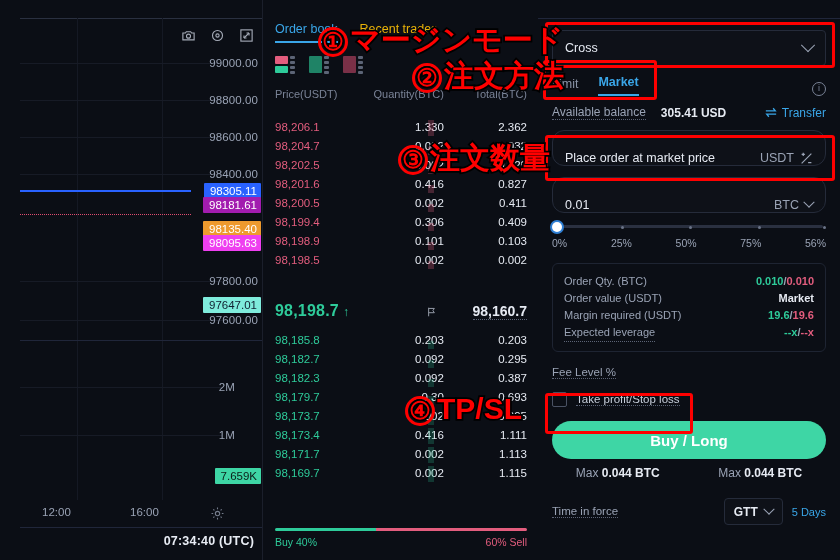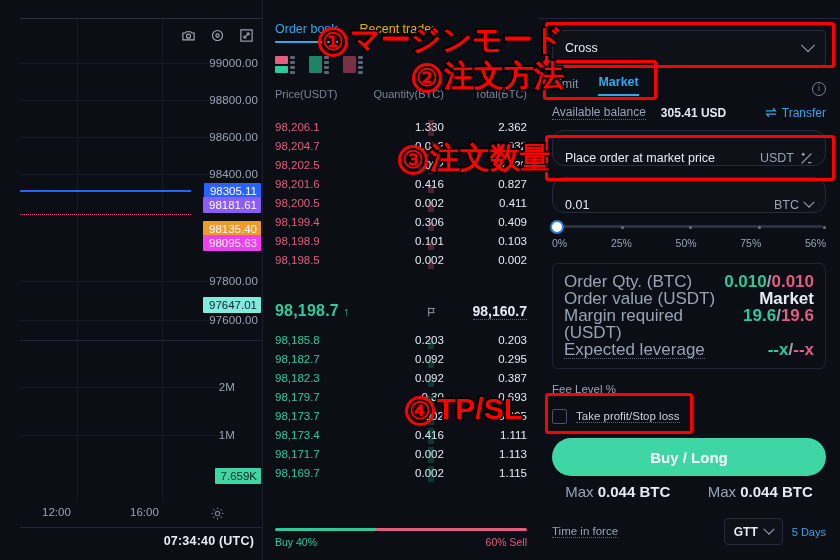--- a/index.html
+++ b/index.html
@@ -69,32 +69,32 @@
   .field{height:34px;border:1px solid #252b3a;border-radius:12px;background:#0e1118;display:flex;align-items:flex-end;padding:0 12px;font-size:12.5px;}
   .field .ph{color:#e6eaf2;}
   .field .val{color:#e6eaf2;}
   .field .unit{margin-left:auto;color:#9aa3b5;display:flex;align-items:center;gap:6px;}
   .slider{margin-top:11px;position:relative;height:5px;}
   .strack{position:absolute;left:3px;right:3px;top:1px;height:3px;background:#2a3040;border-radius:2px;}
   .sdot{position:absolute;top:1.5px;width:3px;height:3px;border-radius:50%;background:#6b7488;}
   .sknob{position:absolute;left:0;top:-2px;width:10px;height:10px;border-radius:50%;background:#fff;box-shadow:0 0 0 2px #2f7fd4;}
   .sticks{display:flex;justify-content:space-between;font-size:10.5px;color:#9aa3b5;margin-top:8px;}
   .summary{margin-top:14px;border:1px solid #1e2432;border-radius:6px;padding:9px 11px;}
-  .srow{display:flex;justify-content:space-between;font-size:17px;line-height:17px;}
+  .srow{display:flex;justify-content:space-between;font-size:11px;line-height:17px;}
   .skey{color:#9aa3b5;} .skey.d{border-bottom:1px dotted #5c6476;}
   .sval{color:#e6eaf2;font-weight:bold;}
   .g{color:#2ecb9a;} .r{color:#e35d7e;}
   .feelvl{margin-top:14px;font-size:11.5px;color:#9aa3b5;border-bottom:1px dotted #5c6476;display:inline-block;}
   .tpsl{display:flex;align-items:center;gap:9px;margin-top:12px;}
   .cbox{width:13px;height:13px;border:1.3px solid #4a5264;border-radius:2px;}
   .tpsl span{font-size:11.5px;color:#c8cfdb;border-bottom:1px dotted #5c6476;}
   .btns{display:flex;gap:11px;margin-top:14px;}
   .btn{flex:1;height:38px;border-radius:19px;font-size:15px;font-weight:bold;color:#fff;display:flex;align-items:center;justify-content:center;cursor:pointer;}
   .btn.buy{background:#3ed6a5;} .btn.sell{background:#e85c8a;}
-  .maxes{display:flex;gap:11px;margin-top:7px;font-size:15px;}
+  .maxes{display:flex;gap:11px;margin-top:7px;font-size:12px;}
   .maxes div{flex:1;text-align:center;color:#9aa3b5;}
   .maxes b{color:#e6eaf2;}
   .tif{display:flex;align-items:center;margin-top:18px;}
   .tif .lbl{font-size:11.5px;color:#9aa3b5;border-bottom:1px dotted #5c6476;}
   .gtt{margin-left:auto;height:25px;border:1px solid #252b3a;border-radius:4px;background:#0e1118;display:flex;align-items:center;gap:7px;padding:0 9px;font-size:12px;color:#e6eaf2;font-weight:bold;cursor:pointer;}
   .days{color:#3aa6e8;font-size:11px;margin-left:9px;}
 
   
   .anbox{position:absolute;border:3px solid #f00;border-radius:3px;pointer-events:none;}
   .antxt{position:absolute;color:#f00;font-weight:bold;pointer-events:none;white-space:nowrap;
@@ -146,21 +146,21 @@
     <div class="ylab" style="top:168px;">98400.00</div>
     <div class="ylab" style="top:275px;">97800.00</div>
     <div class="ylab" style="top:314px;">97600.00</div>
     <div class="ylab" style="top:381px;right:27px;">2M</div>
     <div class="ylab" style="top:429px;right:27px;">1M</div>
 
     <div class="hline" style="top:190px;right:71px;background:#2962ff;"></div>
     <div class="dashline" style="top:214px;right:71px;"></div>
 
     <div class="ptag" style="top:183px;background:#2962ff;">98305.11</div>
-    <div class="ptag" style="top:197px;background:#8b5cf6;">98181.61</div>
+    <div class="ptag" style="top:197px;background:#a21caf;">98181.61</div>
     <div class="ptag" style="top:221px;background:#ee9a2e;">98135.40</div>
     <div class="ptag" style="top:235px;background:#ef3ff0;">98095.63</div>
     <div class="ptag" style="top:297px;background:#7fecdc;color:#102030;">97647.01</div>
     <div class="ptag" style="top:468px;background:#3ed6a5;color:#0b1f18;">7.659K</div>
 
     <div class="xlab" style="left:42px;">12:00</div>
     <div class="xlab" style="left:130px;">16:00</div>
     <svg class="sunicon" viewBox="0 0 24 24" fill="none" stroke="#9aa3b5" stroke-width="2">
       <circle cx="12" cy="12" r="4"></circle>
         <path d="M12 1v3M12 20v3M1 12h3M20 12h3M4.2 4.2l2.1 2.1M17.7 17.7l2.1 2.1M19.8 4.2l-2.1 2.1M6.3 17.7l-2.1 2.1"></path>

